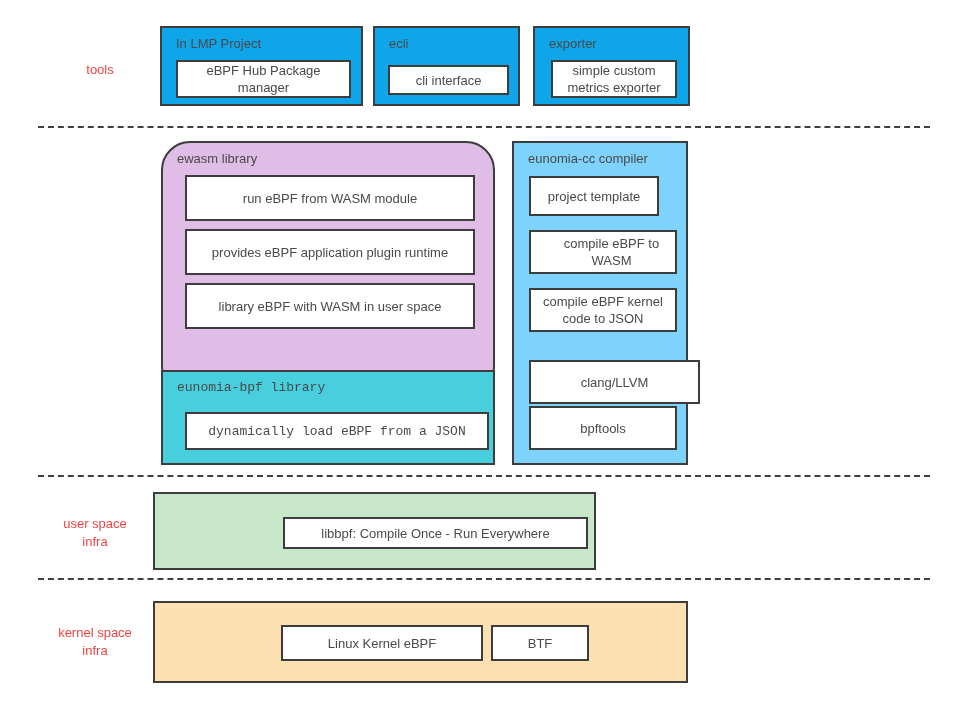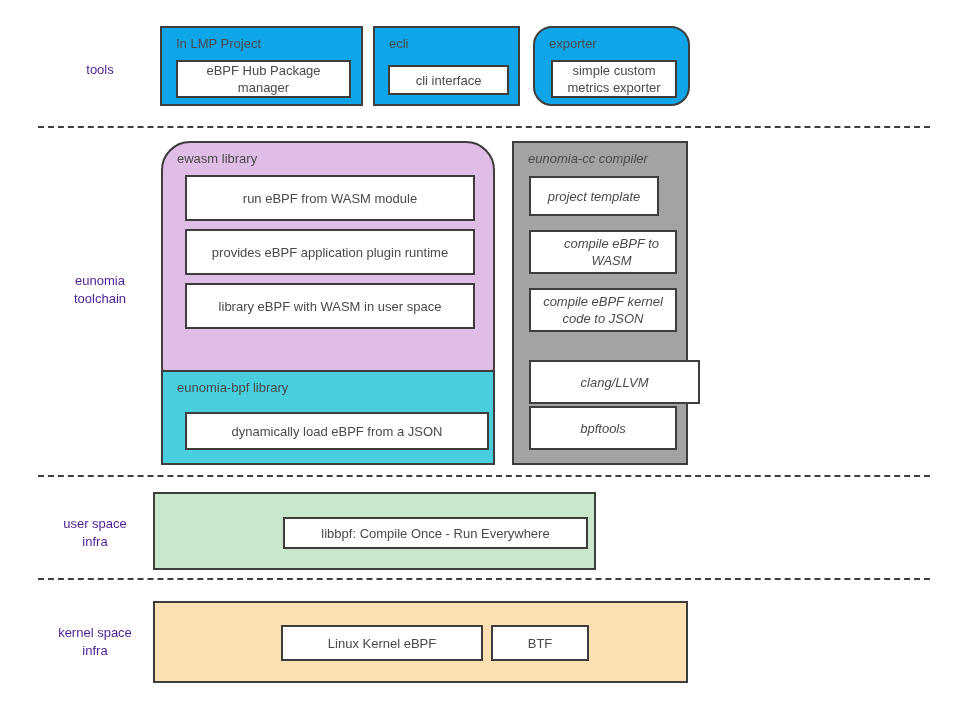--- a/index.html
+++ b/index.html
@@ -20,21 +20,21 @@
     left: 0; top: 0;
     width: 976px;
     height: 709px;
   }
   
   .row-label {
     position: absolute;
     text-align: center;
     font-size: 13px;
     line-height: 18px;
-    color: #4c1d95;
+    color: #ef4444;
     white-space: pre-line;
   }
   
   .separator {
     position: absolute;
     height: 0;
     border-top: 2px dashed #3f3f3f;
   }
   
   .group {
@@ -61,34 +61,32 @@
     justify-content: center;
     text-align: center;
     font-size: 13px;
     line-height: 17px;
     color: #4a4a4a;
     white-space: pre-line;
     padding: 2px 6px;
   }
   .blue   { background: #0ea5e9; }
   .purple { background: #E0BDE6; }
-  .yellow { background: #a3a3a3; font-style: italic; }
+  .yellow { background: #7dd3fc; }
   .cyan   { background: #49CEDE; }
   .green  { background: #C9E7CA; }
   .orange { background: #FDE0B2; padding-left: 18px; }
 </style>
 </head>
 <body>
 
 <div id="stage">
 
   <div class="row-label" style="left:40px; top:61px; width:120px;">tools</div>
 
-  <div class="row-label" style="left:40px; top:272px; width:120px;">eunomia
-toolchain</div>
 
   <div class="row-label" style="left:30px; top:515px; width:130px;">user space
 infra</div>
 
   <div class="row-label" style="left:30px; top:624px; width:130px;">kernel space
 infra</div>
 
   <div class="separator" style="left:38px; top:126px; width:892px;"></div>
   <div class="separator" style="left:38px; top:475px; width:892px;"></div>
   <div class="separator" style="left:38px; top:578px; width:892px;"></div>
@@ -97,21 +95,21 @@
     <div class="group-title">In LMP Project</div>
     <div class="item" style="left:14px; top:32px; width:175px; height:38px;text-align:center;">eBPF Hub Package
 manager</div>
   </div>
 
   <div class="group blue" style="left:373px; top:26px; width:147px; height:80px;">
     <div class="group-title">ecli</div>
     <div class="item" style="left:13px; top:37px; width:121px; height:30px;">cli interface</div>
   </div>
 
-  <div class="group blue" style="left:533px; top:26px; width:157px; height:80px;border-radius:19px;">
+  <div class="group blue" style="left:533px; top:26px; width:157px; height:80px;">
     <div class="group-title">exporter</div>
     <div class="item" style="left:16px; top:32px; width:126px; height:38px;">simple custom
 metrics exporter</div>
   </div>
 
   <div class="group purple" style="left:161px; top:141px; width:334px; height:255px;border-radius:29px;">
     <div class="group-title">ewasm library</div>
     <div class="item" style="left:22px; top:32px; width:290px; height:46px;">run eBPF from WASM module</div>
     <div class="item" style="left:22px; top:86px; width:290px; height:46px;">provides eBPF application plugin runtime</div>
     <div class="item" style="left:22px; top:140px; width:290px; height:46px;">library eBPF with WASM in user space</div>
@@ -121,21 +119,21 @@
     <div class="group-title">eunomia-cc compiler</div>
     <div class="item" style="left:15px; top:33px; width:130px; height:40px;">project template</div>
     <div class="item" style="left:15px; top:87px; width:148px; height:44px;padding-left:23px;">compile eBPF to
 WASM</div>
     <div class="item" style="left:15px; top:145px; width:148px; height:44px;">compile eBPF kernel
 code to JSON</div>
     <div class="item" style="left:15px; top:217px; width:171px; height:44px;">clang/LLVM</div>
     <div class="item" style="left:15px; top:263px; width:148px; height:44px;">bpftools</div>
   </div>
 
-  <div class="group cyan" style="left:161px; top:370px; width:334px; height:95px;">
+  <div class="group cyan" style="left:161px; top:370px; width:334px; height:95px;font-family:Liberation Mono, monospace;">
     <div class="group-title">eunomia-bpf library</div>
     <div class="item" style="left:22px; top:40px; width:304px; height:38px;">dynamically load eBPF from a JSON</div>
   </div>
 
   <div class="group green" style="left:153px; top:492px; width:443px; height:78px;">
     <div class="item" style="left:128px; top:23px; width:305px; height:32px;">libbpf: Compile Once - Run Everywhere</div>
   </div>
 
   <div class="group orange" style="left:153px; top:601px; width:535px; height:82px;">
     <div class="item" style="left:126px; top:22px; width:202px; height:36px;">Linux Kernel eBPF</div>

